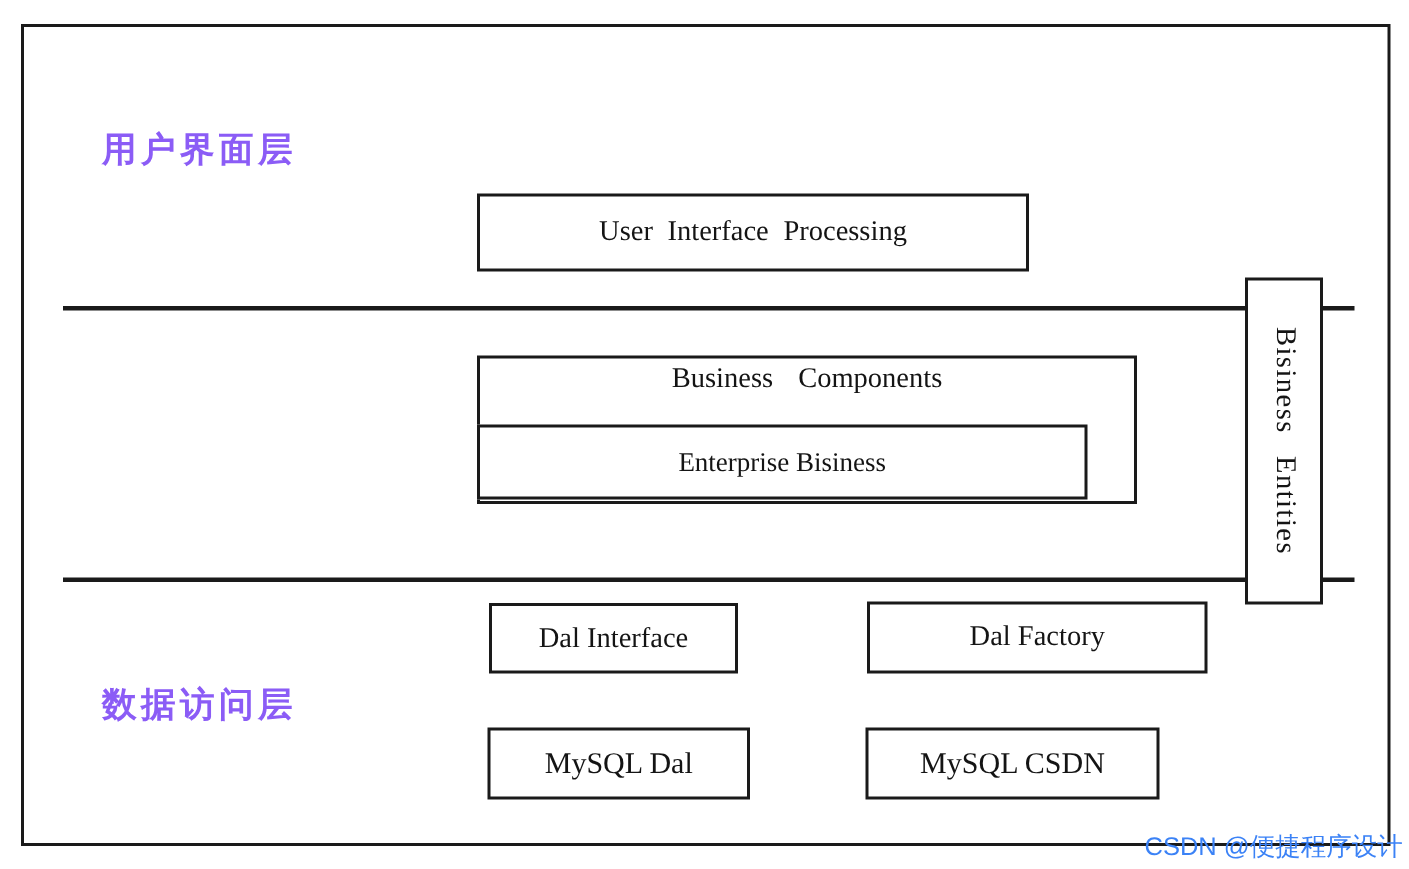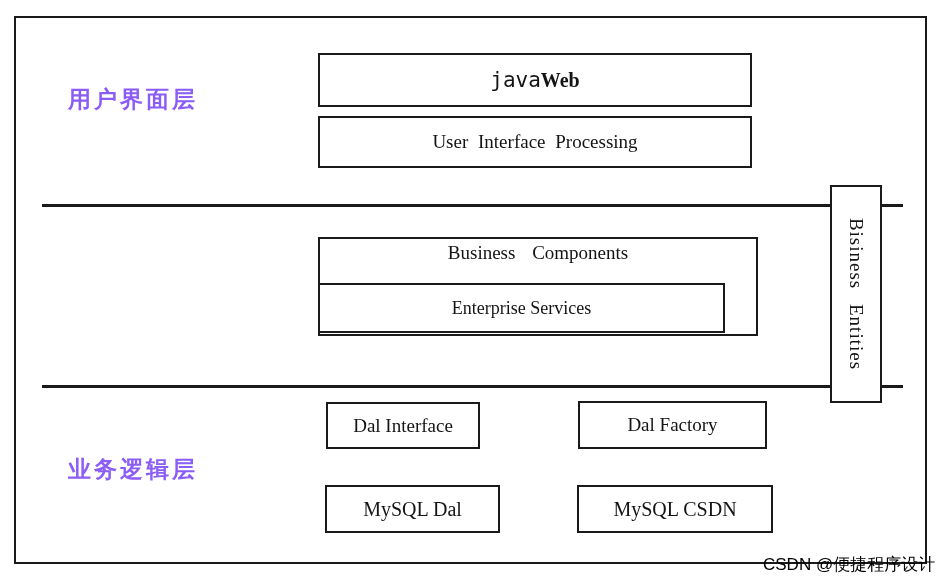--- a/index.html
+++ b/index.html
@@ -47,27 +47,27 @@
     background: #ffffff;
     box-sizing: border-box;
     display: flex;
     align-items: center;
     justify-content: center;
     font-family: "Liberation Serif", serif;
     font-size: 19px;
     color: #141414;
   }
   .box-javaweb { left: 318px; top: 53px;  width: 434px; height: 54px; }
-  .box-uip     { left: 318px; top: 116px; width: 434px; height: 52px; word-spacing: 5px; }
+  .box-uip     { left: 318px; top: 129px; width: 368px; height: 52px; word-spacing: 5px; }
   .box-bc      { left: 318px; top: 237px; width: 440px; height: 99px;
                  align-items: flex-start; }
   .bc-title    { height: 28px; display: flex; align-items: center; word-spacing: 12px; }
   .box-es      { left: 318px; top: 283px; width: 407px; height: 50px; font-size: 18px; }
-  .box-di      { left: 326px; top: 402px; width: 154px; height: 47px; }
-  .box-df      { left: 578px; top: 401px; width: 189px; height: 48px; text-align: right; }
+  .box-di      { left: 326px; top: 402px; width: 166px; height: 47px; }
+  .box-df      { left: 578px; top: 401px; width: 227px; height: 48px; text-align: right; }
   .box-mdal    { left: 325px; top: 485px; width: 175px; height: 48px; font-size: 20px; }
   .box-mdaab   { left: 577px; top: 485px; width: 196px; height: 48px; font-size: 20px; }
   .box-be      { left: 830px; top: 185px; width: 52px;  height: 218px; z-index: 5; }
   .vert-text {
     transform: rotate(90deg);
     white-space: nowrap;
     font-size: 19px;
     word-spacing: 9px;
     letter-spacing: 1px;
   }
@@ -78,55 +78,51 @@
   .javaweb-web {
     font-family: "Liberation Serif", serif;
     font-weight: bold;
     font-size: 20px;
   }
   .watermark {
     position: absolute;
     left: 763px; top: 553px;
     font-family: "Liberation Sans", sans-serif;
     font-size: 17px;
-    color: #000000;
+    color: #3b82f6;
     white-space: nowrap;
     z-index: 10;
   }
 </style>
 </head>
 <body>
 
 <div class="canvas">
 
   <div class="outer-border"></div>
 
   <div class="divider divider-1"></div>
   <div class="divider divider-2"></div>
 
   <div class="layer-label label-ui">用户界面层</div>
 
 
-  <div class="layer-label label-dal">业务逻辑层</div>
+  <div class="layer-label label-dal">数据访问层</div>
 
-  <div class="box box-javaweb">
-    <span class="javaweb-java">java</span>
-      <span class="javaweb-web">Web</span>
-  </div>
 
   <div class="box box-uip">
     <span>User Interface Processing</span>
   </div>
 
   <div class="box box-bc">
     <div class="bc-title">Business Components</div>
   </div>
 
   <div class="box box-es">
-    <span>Enterprise Services</span>
+    <span>Enterprise Bisiness</span>
   </div>
 
   <div class="box box-be">
     <span class="vert-text">Bisiness Entities</span>
   </div>
 
   <div class="box box-di">
     <span>Dal Interface</span>
   </div>
 

